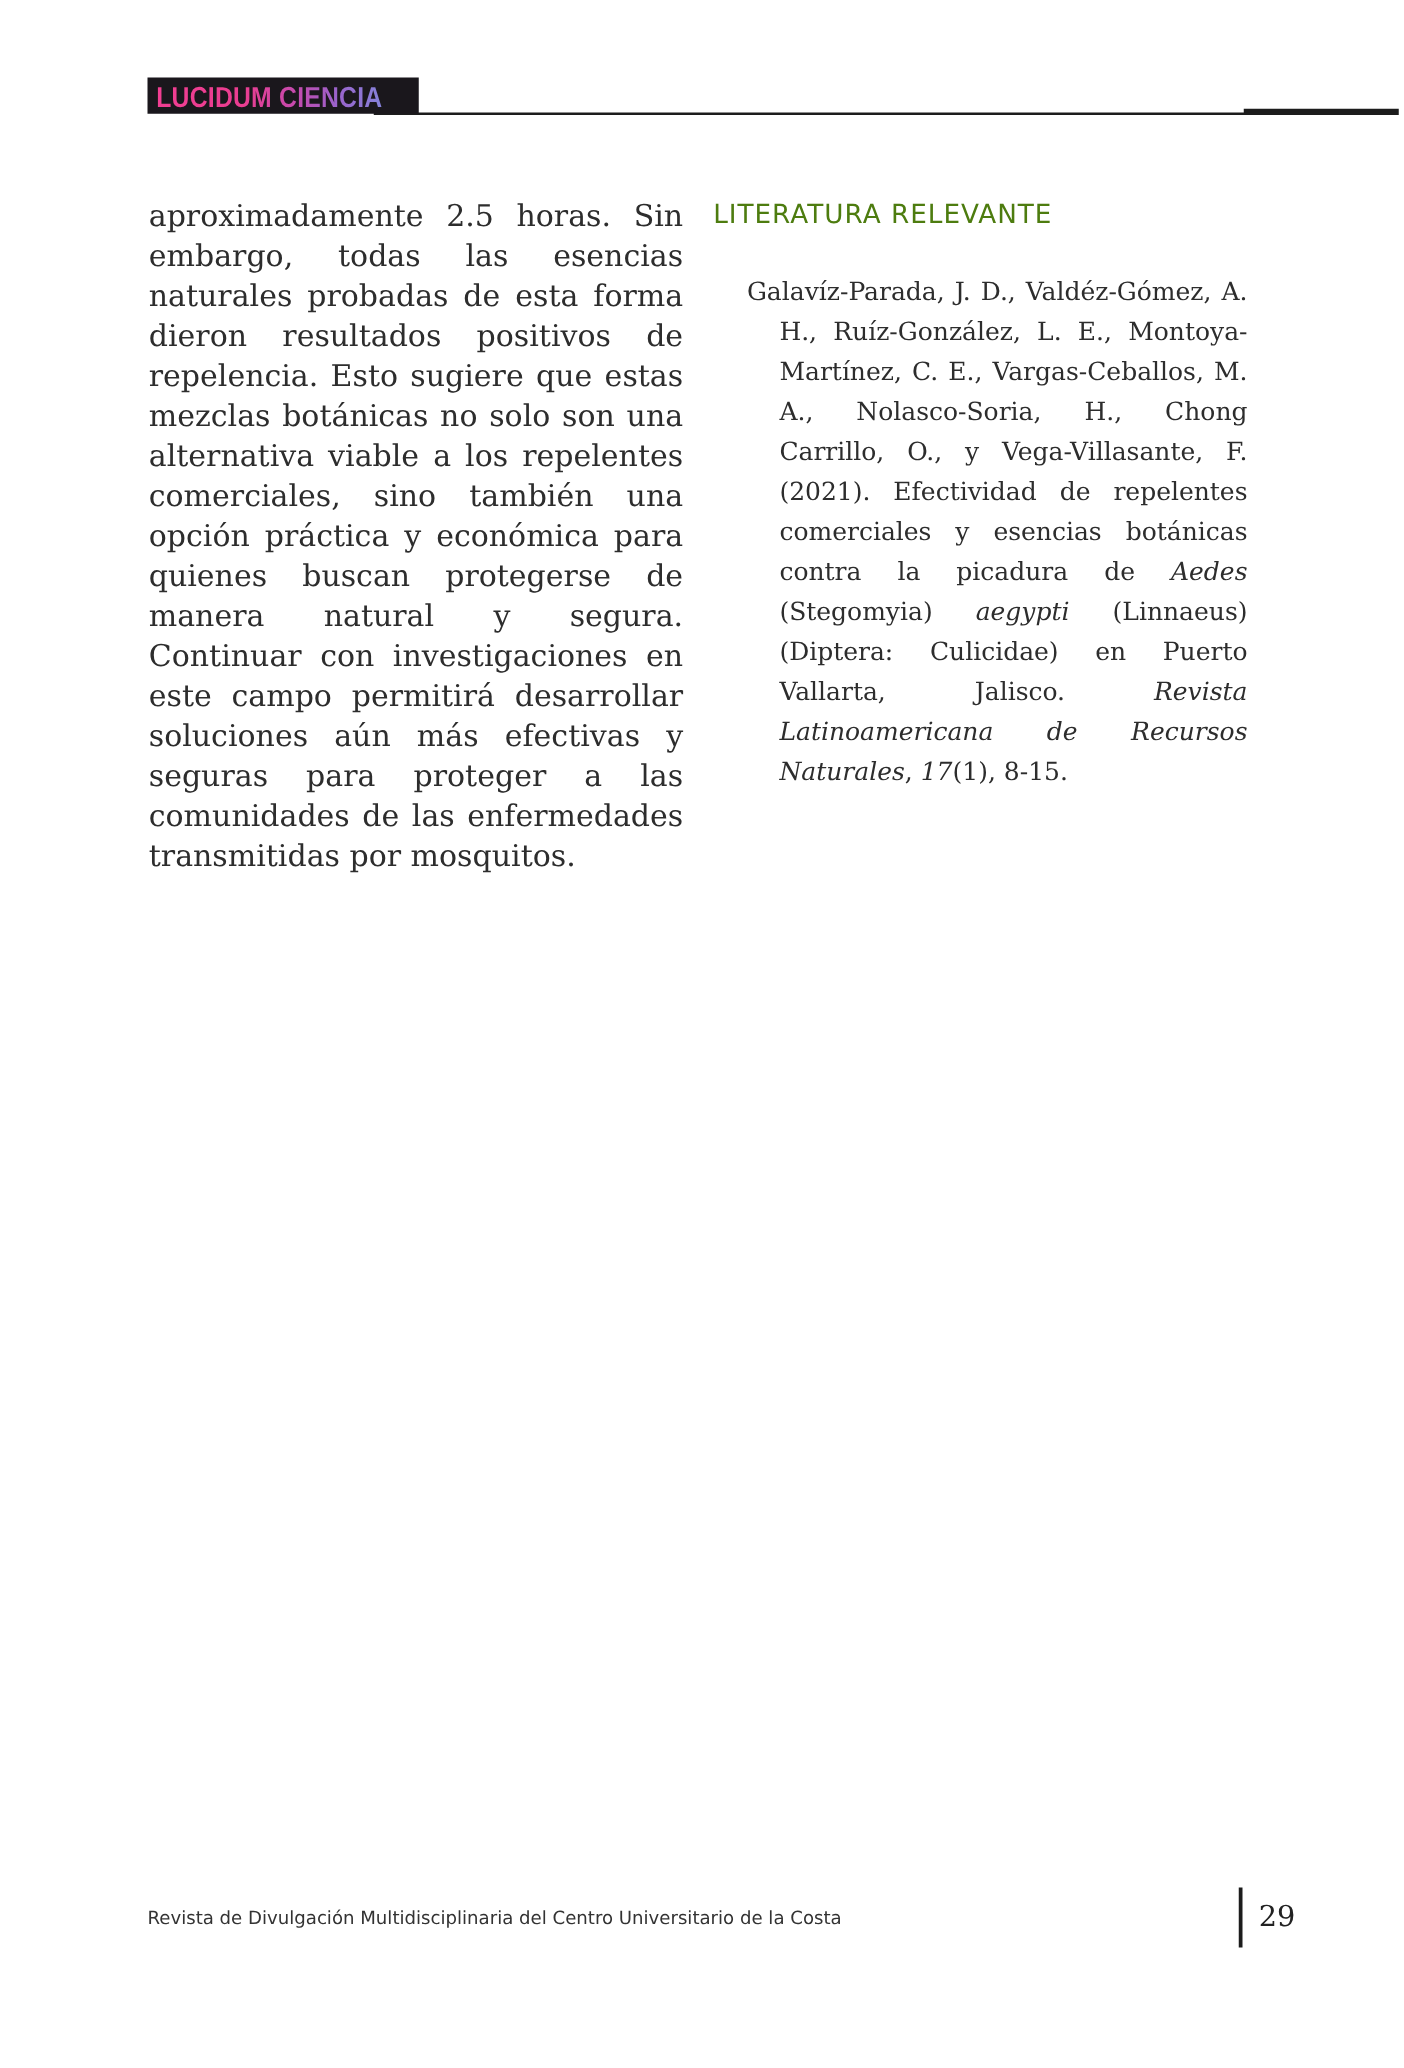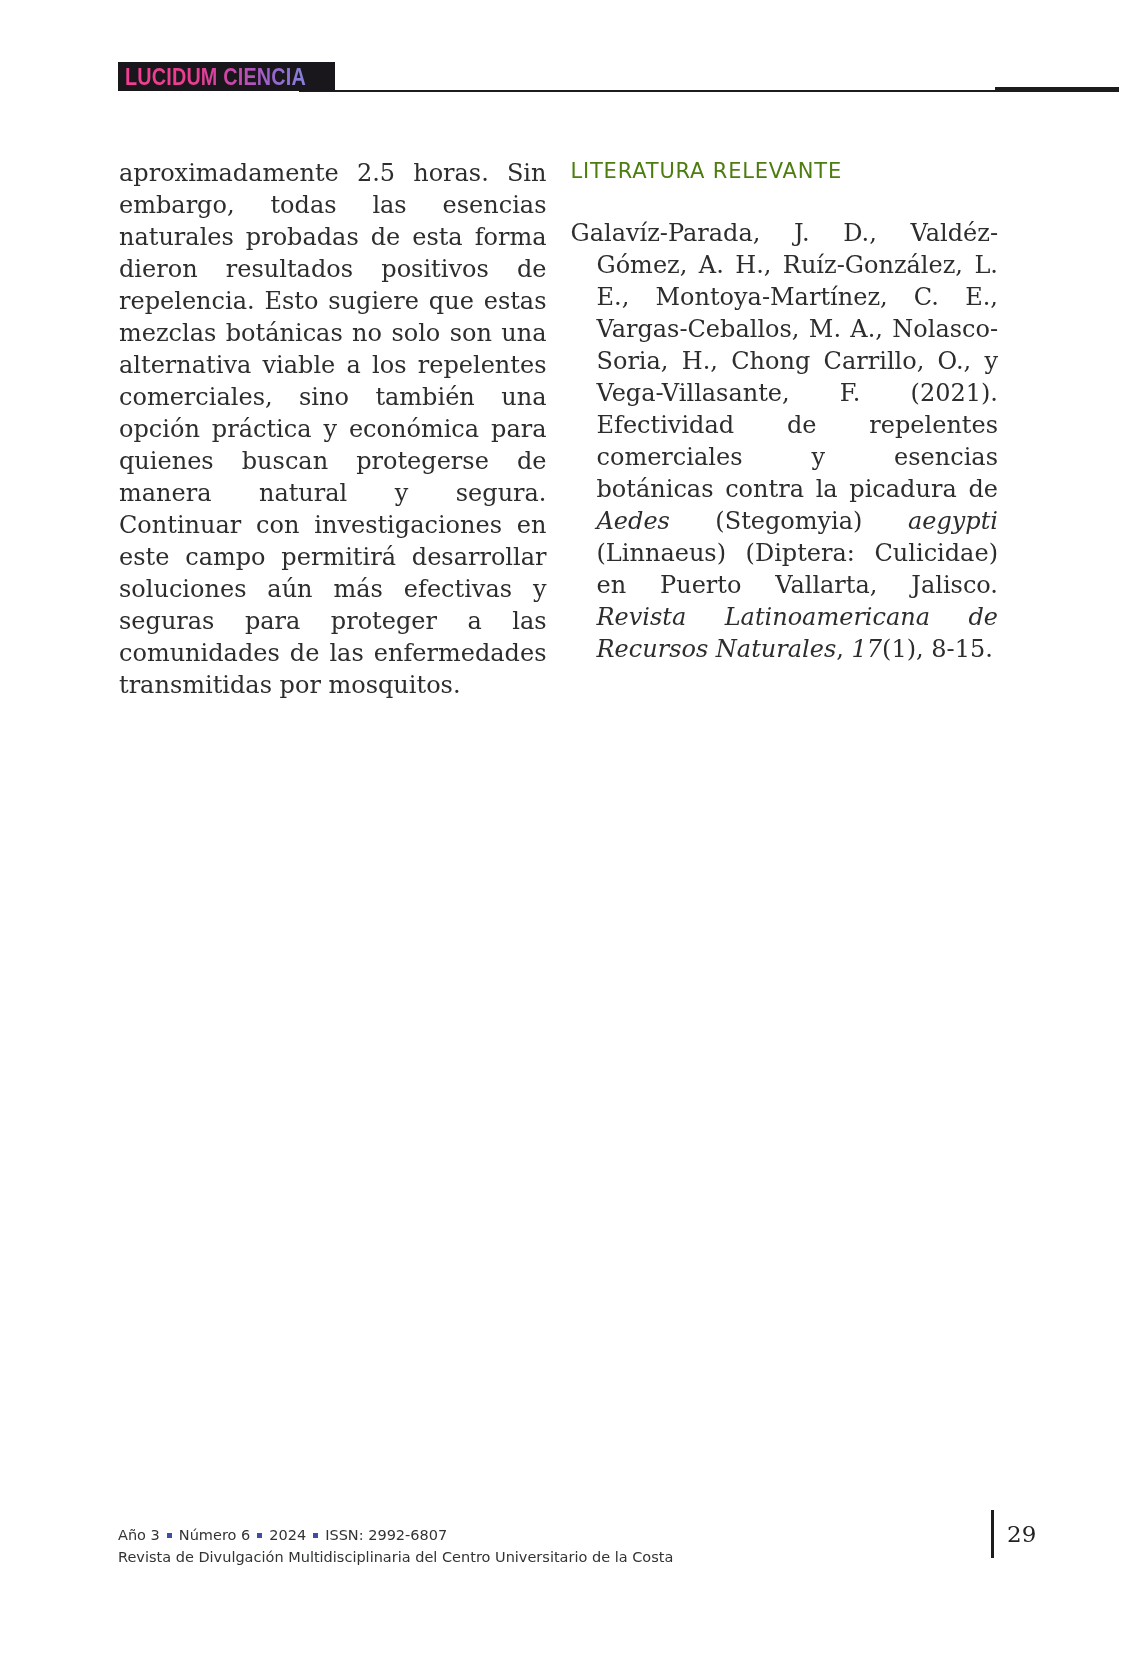--- a/index.html
+++ b/index.html
@@ -75,26 +75,27 @@
   .section-heading {
     font-family: "DejaVu Sans", "Liberation Sans", sans-serif;
     font-weight: 400;
     font-size: 21px;
     letter-spacing: 0.8px;
     color: #4d7c0f;
     margin: 2px 0 34px 0;
     white-space: nowrap;
   }
   .reference {
-    font-size: 24px;
+    font-size: 20px;
     line-height: 32px;
     text-align: justify;
     color: #2d2d2d;
     padding-left: 26px;
     text-indent: -26px;
+    margin-left: 27px;
   }
   .reference i { font-style: italic; }
 
   
   .footer-left {
     position: absolute;
     left: 118px;
     top: 1524px;
     font-family: "DejaVu Sans", "Liberation Sans", sans-serif;
     font-size: 14.5px;
@@ -144,21 +145,20 @@
     <div class="col">
       <p class="body-text">aproximadamente 2.5 horas. Sin embargo, todas las esencias naturales probadas de esta forma dieron resultados positivos de repelencia. Esto sugiere que estas mezclas botánicas no solo son una alternativa viable a los repelentes comerciales, sino también una opción práctica y económica para quienes buscan protegerse de manera natural y segura. Continuar con investigaciones en este campo permitirá desarrollar soluciones aún más efectivas y seguras para proteger a las comunidades de las enfermedades transmitidas por mosquitos.</p>
     </div>
     <div class="col">
       <h2 class="section-heading">LITERATURA RELEVANTE</h2>
       <p class="reference"><span>Galavíz-Parada, J. D., Valdéz-Gómez, A. H., Ruíz-González, L. E., Montoya-Martínez, C. E., Vargas-Ceballos, M. A., Nolasco-Soria, H., Chong Carrillo, O., y Vega-Villasante, F. (2021). Efectividad de repelentes comerciales y esencias botánicas contra la picadura de </span><i>Aedes</i><span> (Stegomyia) </span><i>aegypti</i><span> (Linnaeus) (Diptera: Culicidae) en Puerto Vallarta, Jalisco. </span><i>Revista Latinoamericana de Recursos Naturales</i><span>, </span><i>17</i><span>(1), 8-15.</span></p>
     </div>
   </div>
 
   <div class="footer-left">
-    <div class="footer-line1"><span>Año 3</span><span class="sq"></span><span>Número 6</span><span class="sq"></span><span>2024</span><span class="sq"></span><span>ISSN: 2992-6807</span></div>
     <div class="footer-line2">Revista de Divulgación Multidisciplinaria del Centro Universitario de la Costa</div>
   </div>
 
   <div class="pagenum-wrap">
     <span class="pagenum-bar"></span>
     <span class="pagenum">29</span>
   </div>
 
 </div>
 

